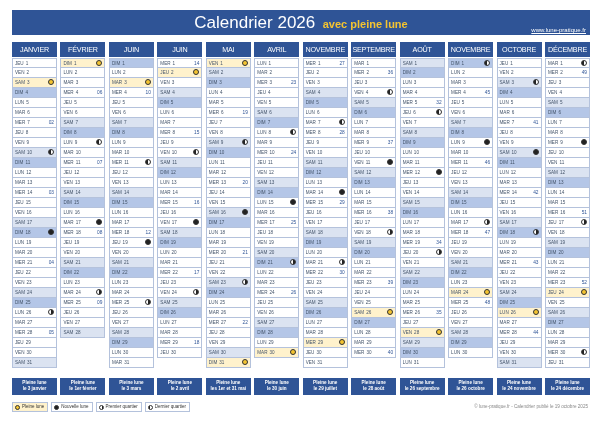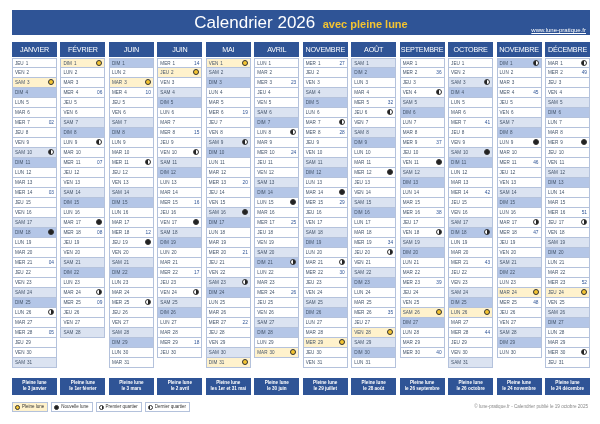--- a/index.html
+++ b/index.html
@@ -281,20 +281,53 @@
       <div class="day"><span>VEN</span><span class="num">24</span></div>
       <div class="day sat"><span>SAM</span><span class="num">25</span></div>
       <div class="day sun"><span>DIM</span><span class="num">26</span></div>
       <div class="day"><span>LUN</span><span class="num">27</span></div>
       <div class="day"><span>MAR</span><span class="num">28</span></div>
       <div class="day full"><span>MER</span><span class="num">29</span><span class="moon full-m"></span></div>
       <div class="day"><span>JEU</span><span class="num">30</span></div>
       <div class="day"><span>VEN</span><span class="num">31</span></div>
     </div>
     <div class="month">
+      <div class="mhead">SEPTEMBRE</div>
+      <div class="day first"><span>MAR</span><span class="num">1</span></div>
+      <div class="day"><span>MER</span><span class="num">2</span><span class="wk">36</span></div>
+      <div class="day"><span>JEU</span><span class="num">3</span></div>
+      <div class="day"><span>VEN</span><span class="num">4</span><span class="moon lq-m"></span></div>
+      <div class="day sat"><span>SAM</span><span class="num">5</span></div>
+      <div class="day sun"><span>DIM</span><span class="num">6</span></div>
+      <div class="day"><span>LUN</span><span class="num">7</span></div>
+      <div class="day"><span>MAR</span><span class="num">8</span></div>
+      <div class="day"><span>MER</span><span class="num">9</span><span class="wk">37</span></div>
+      <div class="day"><span>JEU</span><span class="num">10</span></div>
+      <div class="day"><span>VEN</span><span class="num">11</span><span class="moon new-m"></span></div>
+      <div class="day sat"><span>SAM</span><span class="num">12</span></div>
+      <div class="day sun"><span>DIM</span><span class="num">13</span></div>
+      <div class="day"><span>LUN</span><span class="num">14</span></div>
+      <div class="day"><span>MAR</span><span class="num">15</span></div>
+      <div class="day"><span>MER</span><span class="num">16</span><span class="wk">38</span></div>
+      <div class="day"><span>JEU</span><span class="num">17</span></div>
+      <div class="day"><span>VEN</span><span class="num">18</span><span class="moon fq-m"></span></div>
+      <div class="day sat"><span>SAM</span><span class="num">19</span></div>
+      <div class="day sun"><span>DIM</span><span class="num">20</span></div>
+      <div class="day"><span>LUN</span><span class="num">21</span></div>
+      <div class="day"><span>MAR</span><span class="num">22</span></div>
+      <div class="day"><span>MER</span><span class="num">23</span><span class="wk">39</span></div>
+      <div class="day"><span>JEU</span><span class="num">24</span></div>
+      <div class="day"><span>VEN</span><span class="num">25</span></div>
+      <div class="day full"><span>SAM</span><span class="num">26</span><span class="moon full-m"></span></div>
+      <div class="day sun"><span>DIM</span><span class="num">27</span></div>
+      <div class="day"><span>LUN</span><span class="num">28</span></div>
+      <div class="day"><span>MAR</span><span class="num">29</span></div>
+      <div class="day"><span>MER</span><span class="num">30</span><span class="wk">40</span></div>
+    </div>
+    <div class="month">
       <div class="mhead">AOÛT</div>
       <div class="day first sat"><span>SAM</span><span class="num">1</span></div>
       <div class="day sun"><span>DIM</span><span class="num">2</span></div>
       <div class="day"><span>LUN</span><span class="num">3</span></div>
       <div class="day"><span>MAR</span><span class="num">4</span></div>
       <div class="day"><span>MER</span><span class="num">5</span><span class="wk">32</span></div>
       <div class="day"><span>JEU</span><span class="num">6</span><span class="moon lq-m"></span></div>
       <div class="day"><span>VEN</span><span class="num">7</span></div>
       <div class="day sat"><span>SAM</span><span class="num">8</span></div>
       <div class="day sun"><span>DIM</span><span class="num">9</span></div>
@@ -315,51 +348,51 @@
       <div class="day"><span>LUN</span><span class="num">24</span></div>
       <div class="day"><span>MAR</span><span class="num">25</span></div>
       <div class="day"><span>MER</span><span class="num">26</span><span class="wk">35</span></div>
       <div class="day"><span>JEU</span><span class="num">27</span></div>
       <div class="day full"><span>VEN</span><span class="num">28</span><span class="moon full-m"></span></div>
       <div class="day sat"><span>SAM</span><span class="num">29</span></div>
       <div class="day sun"><span>DIM</span><span class="num">30</span></div>
       <div class="day"><span>LUN</span><span class="num">31</span></div>
     </div>
     <div class="month">
-      <div class="mhead">SEPTEMBRE</div>
-      <div class="day first"><span>MAR</span><span class="num">1</span></div>
-      <div class="day"><span>MER</span><span class="num">2</span><span class="wk">36</span></div>
-      <div class="day"><span>JEU</span><span class="num">3</span></div>
-      <div class="day"><span>VEN</span><span class="num">4</span><span class="moon lq-m"></span></div>
-      <div class="day sat"><span>SAM</span><span class="num">5</span></div>
-      <div class="day sun"><span>DIM</span><span class="num">6</span></div>
-      <div class="day"><span>LUN</span><span class="num">7</span></div>
-      <div class="day"><span>MAR</span><span class="num">8</span></div>
-      <div class="day"><span>MER</span><span class="num">9</span><span class="wk">37</span></div>
-      <div class="day"><span>JEU</span><span class="num">10</span></div>
-      <div class="day"><span>VEN</span><span class="num">11</span><span class="moon new-m"></span></div>
-      <div class="day sat"><span>SAM</span><span class="num">12</span></div>
-      <div class="day sun"><span>DIM</span><span class="num">13</span></div>
-      <div class="day"><span>LUN</span><span class="num">14</span></div>
-      <div class="day"><span>MAR</span><span class="num">15</span></div>
-      <div class="day"><span>MER</span><span class="num">16</span><span class="wk">38</span></div>
-      <div class="day"><span>JEU</span><span class="num">17</span></div>
-      <div class="day"><span>VEN</span><span class="num">18</span><span class="moon fq-m"></span></div>
-      <div class="day sat"><span>SAM</span><span class="num">19</span></div>
-      <div class="day sun"><span>DIM</span><span class="num">20</span></div>
-      <div class="day"><span>LUN</span><span class="num">21</span></div>
-      <div class="day"><span>MAR</span><span class="num">22</span></div>
-      <div class="day"><span>MER</span><span class="num">23</span><span class="wk">39</span></div>
-      <div class="day"><span>JEU</span><span class="num">24</span></div>
-      <div class="day"><span>VEN</span><span class="num">25</span></div>
-      <div class="day full"><span>SAM</span><span class="num">26</span><span class="moon full-m"></span></div>
-      <div class="day sun"><span>DIM</span><span class="num">27</span></div>
-      <div class="day"><span>LUN</span><span class="num">28</span></div>
-      <div class="day"><span>MAR</span><span class="num">29</span></div>
-      <div class="day"><span>MER</span><span class="num">30</span><span class="wk">40</span></div>
+      <div class="mhead">NOVEMBRE</div>
+      <div class="day first sun"><span>DIM</span><span class="num">1</span><span class="moon lq-m"></span></div>
+      <div class="day"><span>LUN</span><span class="num">2</span></div>
+      <div class="day"><span>MAR</span><span class="num">3</span></div>
+      <div class="day"><span>MER</span><span class="num">4</span><span class="wk">45</span></div>
+      <div class="day"><span>JEU</span><span class="num">5</span></div>
+      <div class="day"><span>VEN</span><span class="num">6</span></div>
+      <div class="day sat"><span>SAM</span><span class="num">7</span></div>
+      <div class="day sun"><span>DIM</span><span class="num">8</span></div>
+      <div class="day"><span>LUN</span><span class="num">9</span><span class="moon new-m"></span></div>
+      <div class="day"><span>MAR</span><span class="num">10</span></div>
+      <div class="day"><span>MER</span><span class="num">11</span><span class="wk">46</span></div>
+      <div class="day"><span>JEU</span><span class="num">12</span></div>
+      <div class="day"><span>VEN</span><span class="num">13</span></div>
+      <div class="day sat"><span>SAM</span><span class="num">14</span></div>
+      <div class="day sun"><span>DIM</span><span class="num">15</span></div>
+      <div class="day"><span>LUN</span><span class="num">16</span></div>
+      <div class="day"><span>MAR</span><span class="num">17</span><span class="moon fq-m"></span></div>
+      <div class="day"><span>MER</span><span class="num">18</span><span class="wk">47</span></div>
+      <div class="day"><span>JEU</span><span class="num">19</span></div>
+      <div class="day"><span>VEN</span><span class="num">20</span></div>
+      <div class="day sat"><span>SAM</span><span class="num">21</span></div>
+      <div class="day sun"><span>DIM</span><span class="num">22</span></div>
+      <div class="day"><span>LUN</span><span class="num">23</span></div>
+      <div class="day full"><span>MAR</span><span class="num">24</span><span class="moon full-m"></span></div>
+      <div class="day"><span>MER</span><span class="num">25</span><span class="wk">48</span></div>
+      <div class="day"><span>JEU</span><span class="num">26</span></div>
+      <div class="day"><span>VEN</span><span class="num">27</span></div>
+      <div class="day sat"><span>SAM</span><span class="num">28</span></div>
+      <div class="day sun"><span>DIM</span><span class="num">29</span></div>
+      <div class="day"><span>LUN</span><span class="num">30</span></div>
     </div>
     <div class="month">
       <div class="mhead">OCTOBRE</div>
       <div class="day first"><span>JEU</span><span class="num">1</span></div>
       <div class="day"><span>VEN</span><span class="num">2</span></div>
       <div class="day sat"><span>SAM</span><span class="num">3</span><span class="moon lq-m"></span></div>
       <div class="day sun"><span>DIM</span><span class="num">4</span></div>
       <div class="day"><span>LUN</span><span class="num">5</span></div>
       <div class="day"><span>MAR</span><span class="num">6</span></div>
       <div class="day"><span>MER</span><span class="num">7</span><span class="wk">41</span></div>
@@ -382,53 +415,20 @@
       <div class="day sat"><span>SAM</span><span class="num">24</span></div>
       <div class="day sun"><span>DIM</span><span class="num">25</span></div>
       <div class="day full"><span>LUN</span><span class="num">26</span><span class="moon full-m"></span></div>
       <div class="day"><span>MAR</span><span class="num">27</span></div>
       <div class="day"><span>MER</span><span class="num">28</span><span class="wk">44</span></div>
       <div class="day"><span>JEU</span><span class="num">29</span></div>
       <div class="day"><span>VEN</span><span class="num">30</span></div>
       <div class="day sat"><span>SAM</span><span class="num">31</span></div>
     </div>
     <div class="month">
-      <div class="mhead">NOVEMBRE</div>
-      <div class="day first sun"><span>DIM</span><span class="num">1</span><span class="moon lq-m"></span></div>
-      <div class="day"><span>LUN</span><span class="num">2</span></div>
-      <div class="day"><span>MAR</span><span class="num">3</span></div>
-      <div class="day"><span>MER</span><span class="num">4</span><span class="wk">45</span></div>
-      <div class="day"><span>JEU</span><span class="num">5</span></div>
-      <div class="day"><span>VEN</span><span class="num">6</span></div>
-      <div class="day sat"><span>SAM</span><span class="num">7</span></div>
-      <div class="day sun"><span>DIM</span><span class="num">8</span></div>
-      <div class="day"><span>LUN</span><span class="num">9</span><span class="moon new-m"></span></div>
-      <div class="day"><span>MAR</span><span class="num">10</span></div>
-      <div class="day"><span>MER</span><span class="num">11</span><span class="wk">46</span></div>
-      <div class="day"><span>JEU</span><span class="num">12</span></div>
-      <div class="day"><span>VEN</span><span class="num">13</span></div>
-      <div class="day sat"><span>SAM</span><span class="num">14</span></div>
-      <div class="day sun"><span>DIM</span><span class="num">15</span></div>
-      <div class="day"><span>LUN</span><span class="num">16</span></div>
-      <div class="day"><span>MAR</span><span class="num">17</span><span class="moon fq-m"></span></div>
-      <div class="day"><span>MER</span><span class="num">18</span><span class="wk">47</span></div>
-      <div class="day"><span>JEU</span><span class="num">19</span></div>
-      <div class="day"><span>VEN</span><span class="num">20</span></div>
-      <div class="day sat"><span>SAM</span><span class="num">21</span></div>
-      <div class="day sun"><span>DIM</span><span class="num">22</span></div>
-      <div class="day"><span>LUN</span><span class="num">23</span></div>
-      <div class="day full"><span>MAR</span><span class="num">24</span><span class="moon full-m"></span></div>
-      <div class="day"><span>MER</span><span class="num">25</span><span class="wk">48</span></div>
-      <div class="day"><span>JEU</span><span class="num">26</span></div>
-      <div class="day"><span>VEN</span><span class="num">27</span></div>
-      <div class="day sat"><span>SAM</span><span class="num">28</span></div>
-      <div class="day sun"><span>DIM</span><span class="num">29</span></div>
-      <div class="day"><span>LUN</span><span class="num">30</span></div>
-    </div>
-    <div class="month">
       <div class="mhead">DÉCEMBRE</div>
       <div class="day first"><span>MAR</span><span class="num">1</span><span class="moon lq-m"></span></div>
       <div class="day"><span>MER</span><span class="num">2</span><span class="wk">49</span></div>
       <div class="day"><span>JEU</span><span class="num">3</span></div>
       <div class="day"><span>VEN</span><span class="num">4</span></div>
       <div class="day sat"><span>SAM</span><span class="num">5</span></div>
       <div class="day sun"><span>DIM</span><span class="num">6</span></div>
       <div class="day"><span>LUN</span><span class="num">7</span></div>
       <div class="day"><span>MAR</span><span class="num">8</span></div>
       <div class="day"><span>MER</span><span class="num">9</span><span class="moon new-m"></span></div>

